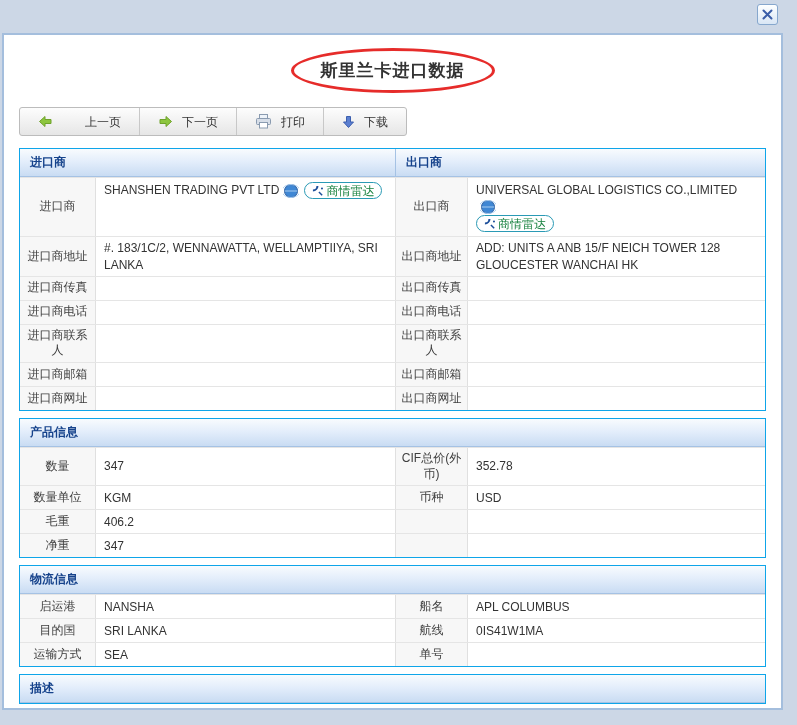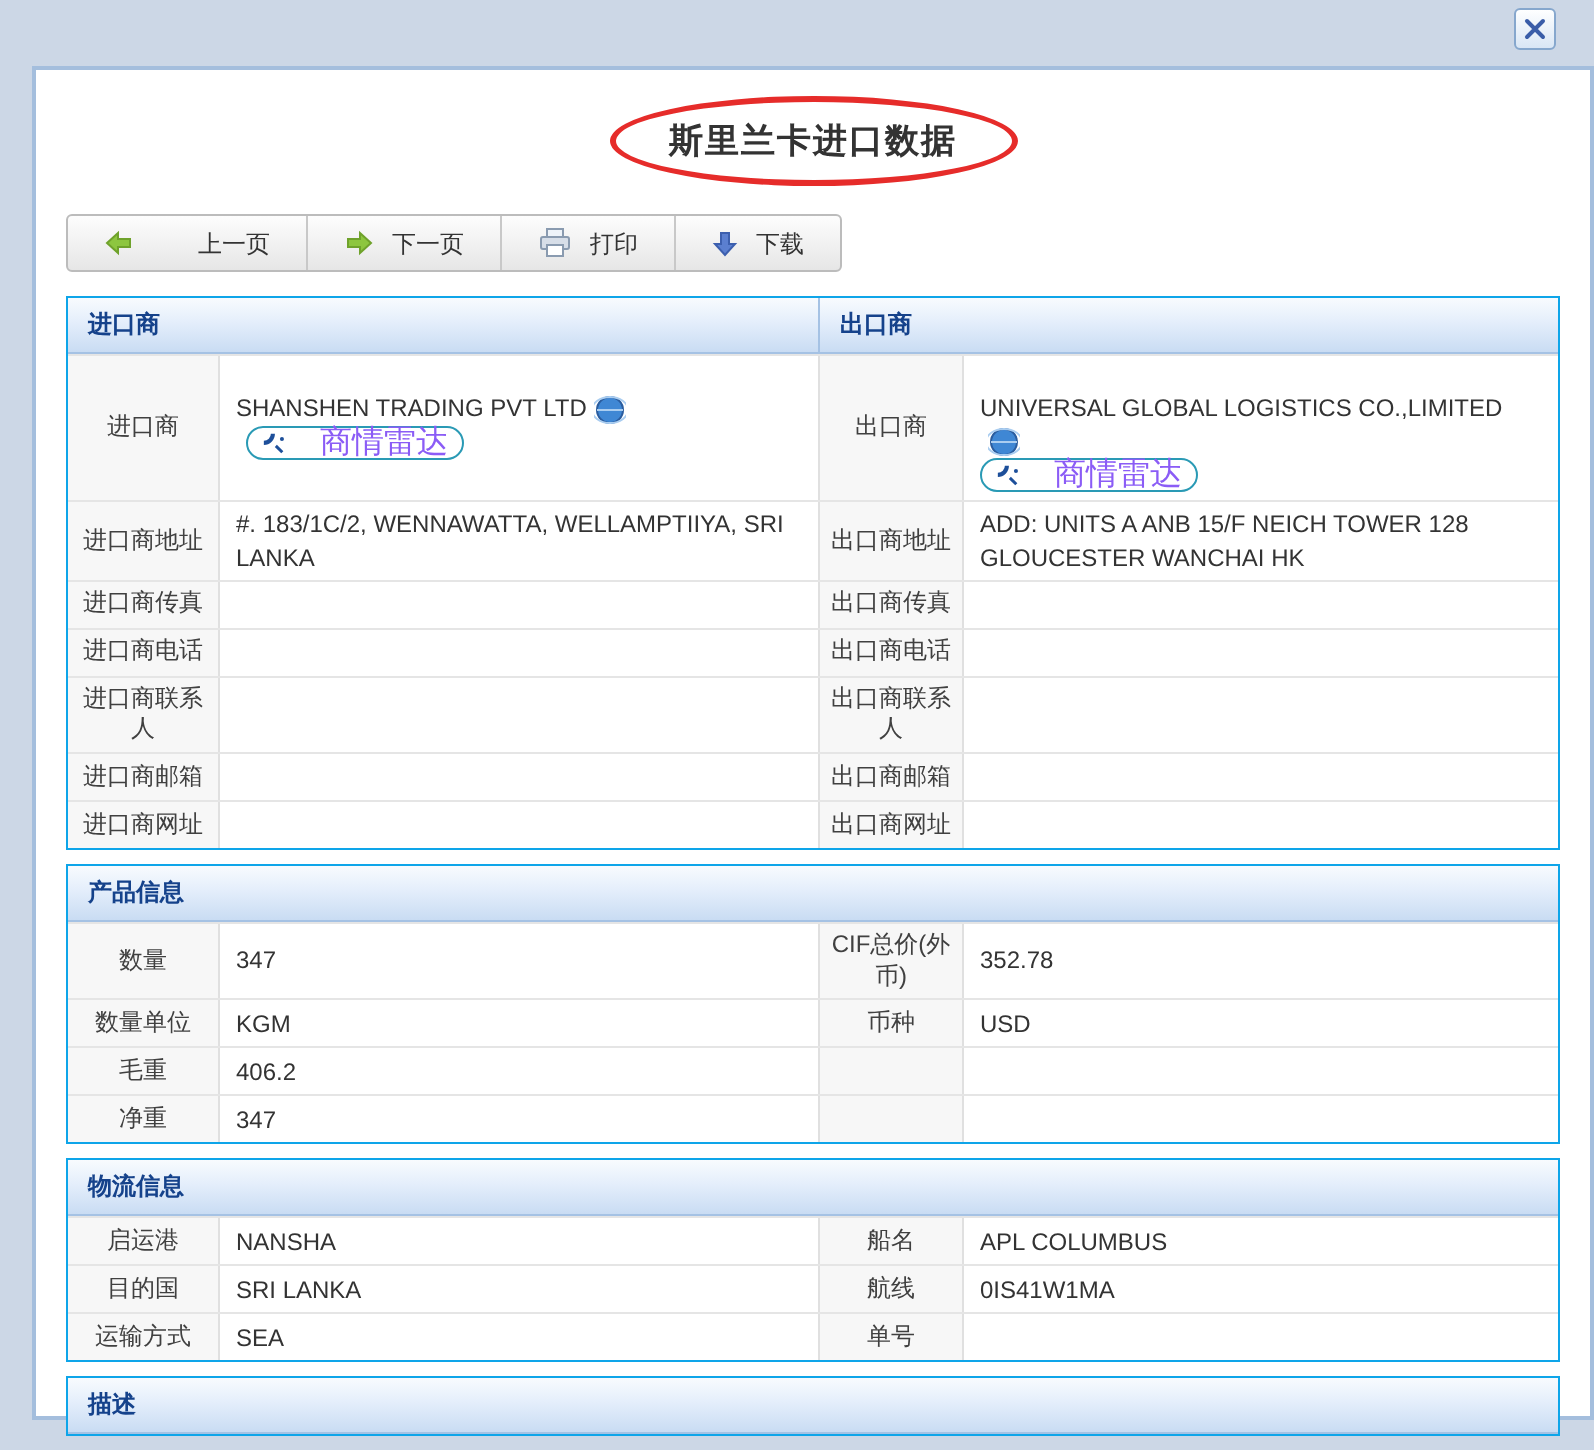--- a/index.html
+++ b/index.html
@@ -16,21 +16,21 @@
   .close-btn{
     position:absolute; top:4px; right:19px;
     width:21px; height:21px;
     background:linear-gradient(#feffff,#d9e6f5);
     border:1px solid #86a7cd;
     border-radius:3px;
     display:flex; align-items:center; justify-content:center;
     cursor:pointer; padding:0;
   }
   .panel{
-    position:absolute; top:33px; left:16px;
+    position:absolute; top:33px; left:2px;
     width:781px; height:677px;
     background:#fff;
     border:2px solid #a4bedd;
   }
   
   .title-row{ text-align:center; padding-top:13px; }
   .title-ellipse{
     display:inline-block;
     border:3px solid #e62c2a;
     border-radius:50%;
@@ -81,28 +81,28 @@
     display:flex; align-items:center; justify-content:center;
     text-align:center;
     padding:3px 4px; min-height:23px;
     color:#404040; line-height:1.3;
   }
   .cv{
     display:flex; align-items:center; flex-wrap:wrap; column-gap:5px;
     padding:3px 8px; min-height:23px;
     background:#fff; line-height:1.35;
   }
-  .cv.rich{ display:block; padding-top:18px; padding-bottom:4px; }
+  .cv.rich{ display:block; padding-top:4px; padding-bottom:4px; }
   .cv.rich svg{ vertical-align:middle; margin-left:4px; }
   .r36{ min-height:36px; }
   .radar{
-    display:inline-flex; align-items:center; gap:17px;
+    display:inline-flex; align-items:center; gap:2px;
     border:1px solid #2a9ab5; border-radius:9px;
     padding:0 7px; height:17px;
-    color:#8b5cf6; font-size:16px; white-space:nowrap;
+    color:#15803d; font-size:12px; white-space:nowrap;
     vertical-align:middle; margin-left:5px; cursor:pointer;
   }
   .radar svg{ margin-left:0 !important; }
   .globe{ cursor:pointer; display:inline-block; }
 </style>
 </head>
 <body>
 
 <div>
 

